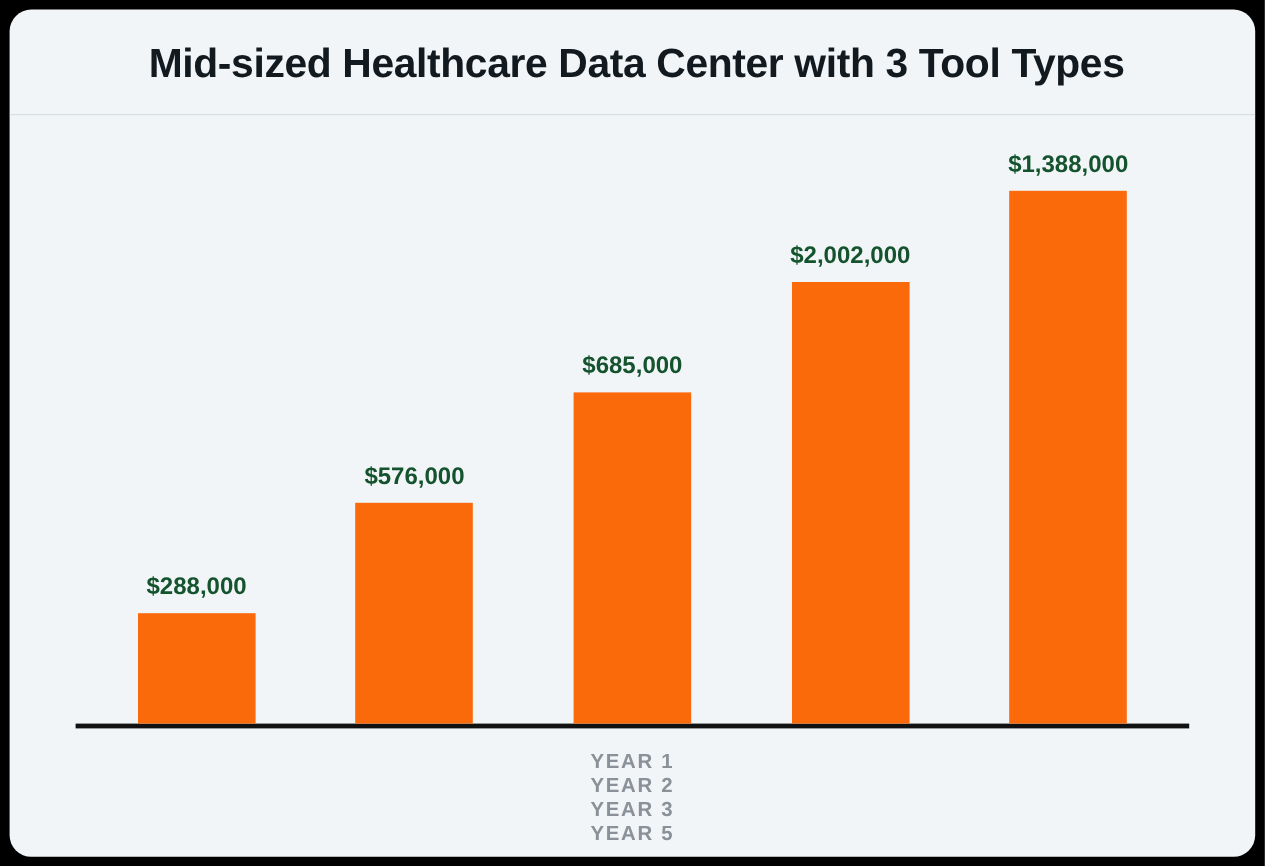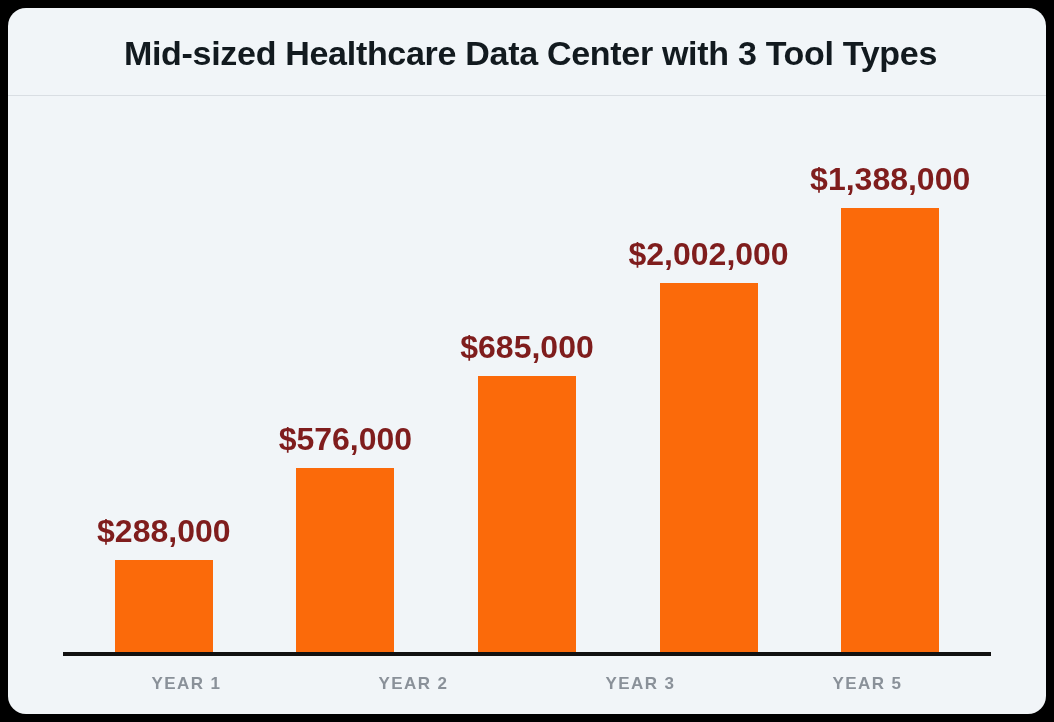--- a/index.html
+++ b/index.html
@@ -47,34 +47,35 @@
   .bar-col {
     flex: 1;
     display: flex;
     flex-direction: column;
     align-items: center;
     justify-content: flex-end;
     height: 100%;
     position: relative;
   }
   .bar-label {
-    font-size: 32px;
+    font-size: 20px;
     font-weight: 800;
-    color: #7f1d1d;
+    color: #14532d;
     margin-bottom: 10px;
     white-space: nowrap;
   }
   .bar {
     width: 98px;
     background: #FB6A0A;
   }
   .x-axis {
     display: flex;
     justify-content: flex-end;
     padding: 18px 10px 0 10px;
+    flex-direction: column;
   }
   .x-tick {
     flex: 1;
     text-align: center;
     font-size: 17px;
     font-weight: 700;
     letter-spacing: 1.4px;
     color: #8A9199;
   }
 </style>

